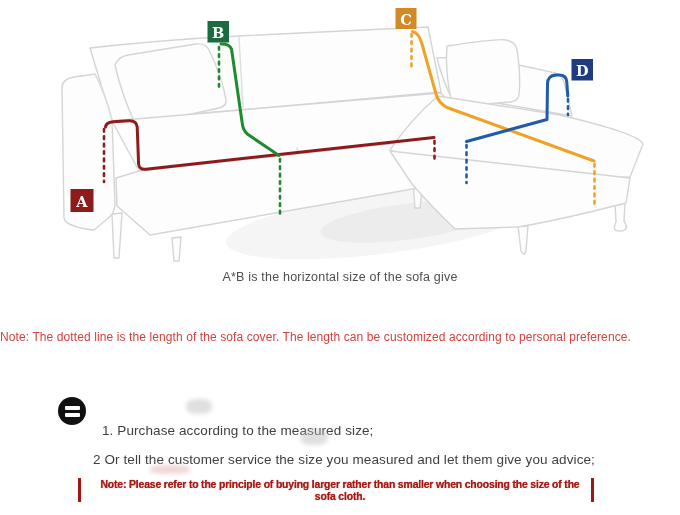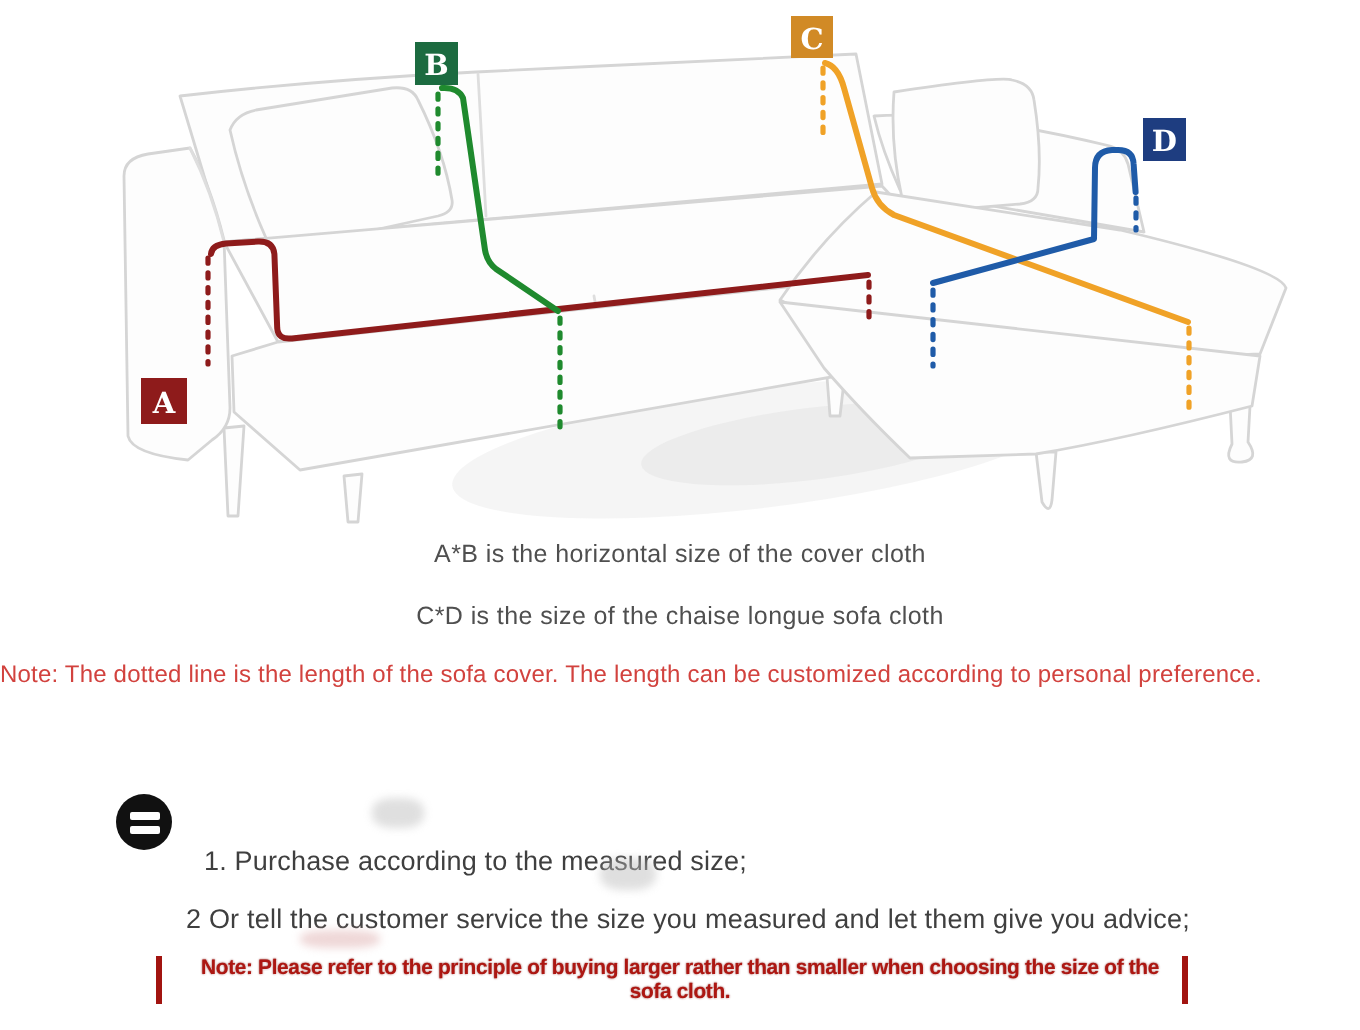--- a/index.html
+++ b/index.html
@@ -119,22 +119,21 @@
           <text class="label-letter" x="406" y="24.5" text-anchor="middle">C</text>
         </g>
         <g>
           <rect x="571.5" y="59" width="21.5" height="21.5" fill="#1e3d80"></rect>
           <text class="label-letter" x="582.2" y="75.5" text-anchor="middle">D</text>
         </g>
       </g>
     </svg>
   </div>
 
-  <div class="caption caption-ab">A*B is the horizontal size of the cover cloth</div>
-  <div class="caption caption-cd">C*D is the size of the chaise longue sofa cloth</div>
+  <div class="caption caption-ab">A*B is the horizontal size of the sofa give</div>
   <div class="note-dotted">Note: The dotted line is the length of the sofa cover. The length can be customized according to personal preference.</div>
 
   <div class="list-icon">
     <span class="bar"></span>
     <span class="bar"></span>
   </div>
   <div class="instruction item-1">1. Purchase according to the measured size;</div>
   <div class="instruction item-2">2 Or tell the customer service the size you measured and let them give you advice;</div>
 
   <div class="smudge smudge-1"></div>

